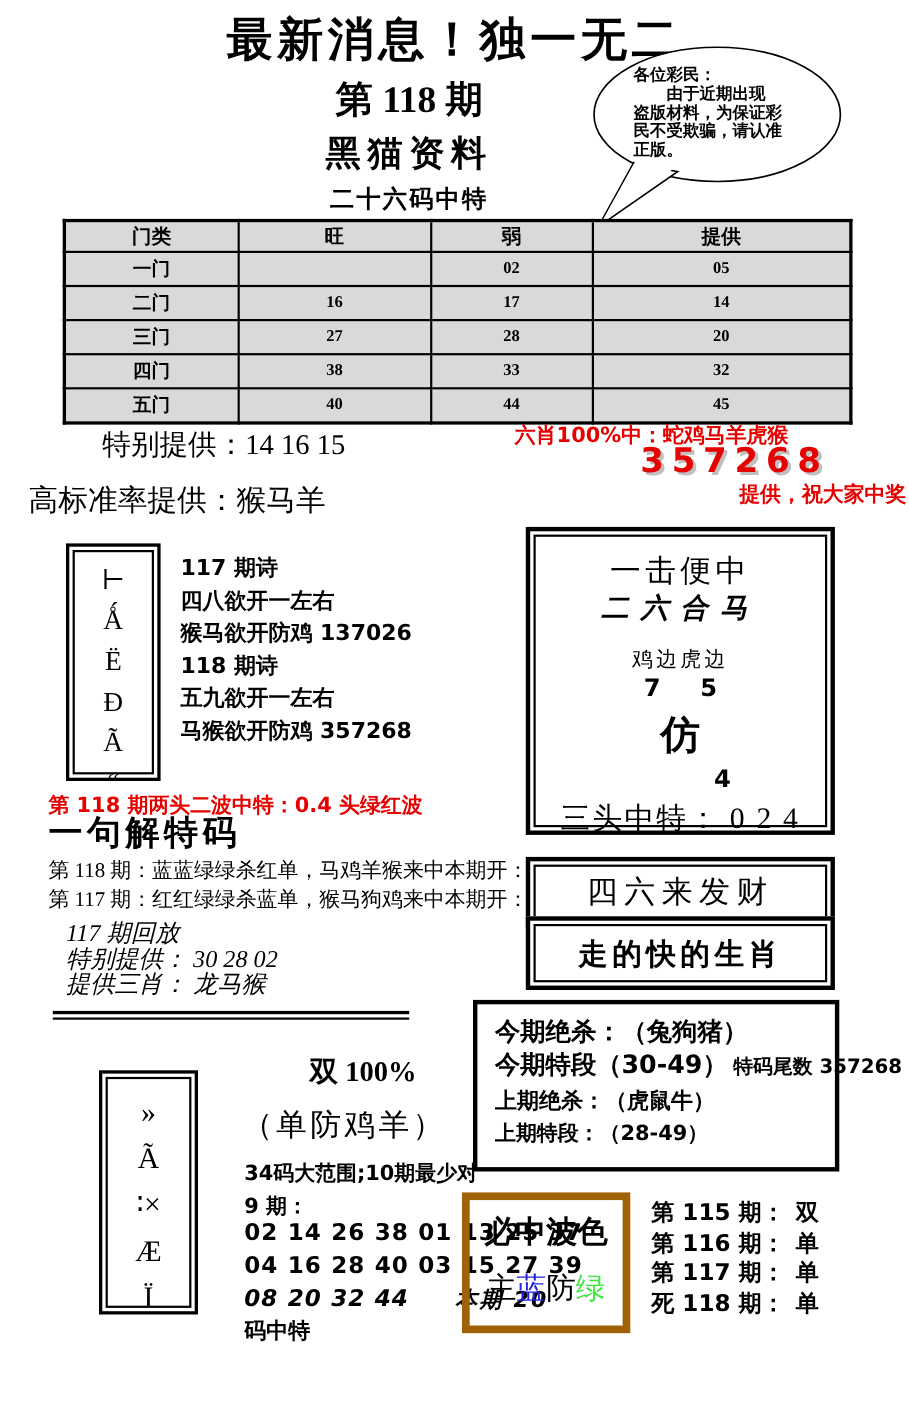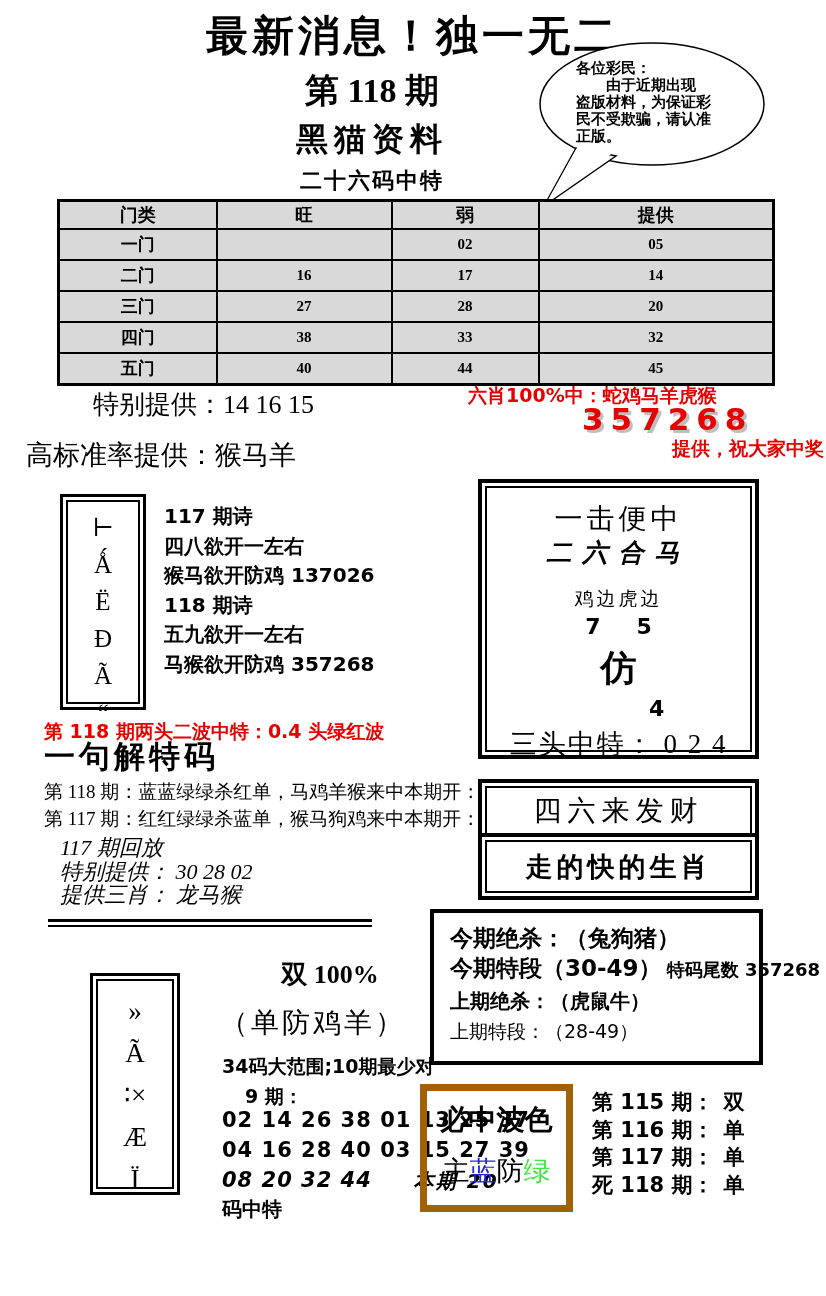--- a/index.html
+++ b/index.html
@@ -70,26 +70,26 @@
   .fortune{font-size:28px;letter-spacing:6px;}
   .fastz{font-size:27px;font-weight:bold;letter-spacing:4px;}
 
   .rbox4{left:430px;top:909px;width:333px;height:156px;border:4px solid #000;box-sizing:border-box;
          padding:10px 0 0 16px;}
   .kb{line-height:30px;white-space:nowrap;}
   .kb1{font-size:23px;font-weight:bold;}
   .kb2a{font-size:23px;font-weight:bold;}
   .kb2b{font-size:18px;font-weight:bold;}
   .kb3{font-size:20px;font-weight:bold;}
-  .kb4{font-size:19px;font-weight:normal;}
+  .kb4{font-size:19px;font-weight:bold;}
 
   .dbl{left:230px;top:957px;width:200px;font-size:26px;font-weight:bold;}
   .guard{left:220px;top:1004px;font-size:28px;letter-spacing:3px;}
   .range1{left:222px;top:1054px;font-size:19px;font-weight:bold;}
-  .range2{left:222px;top:1084px;font-size:19px;font-weight:bold;margin-left:23px;}
+  .range2{left:222px;top:1084px;font-size:19px;font-weight:bold;}
   .numrow{font-size:21px;font-weight:600;letter-spacing:1px;}
   .nums1{left:222px;top:1108px;}
   .nums2{left:222px;top:1138px;}
   .nums3{left:222px;top:1168px;display:flex;font-style:italic;}
   .benqi{font-size:20px;font-weight:bold;margin-left:42px;letter-spacing:2px;}
   .tailw{left:222px;top:1196px;font-size:20px;font-weight:bold;}
 
   .cbox{left:420px;top:1084px;width:153px;height:128px;border:7px solid #a16207;box-sizing:border-box;}
   .cb-title{top:10px;left:0;width:100%;font-size:28px;font-weight:600;}
   .cb-sub{top:62px;left:0;width:100%;font-size:27px;}

